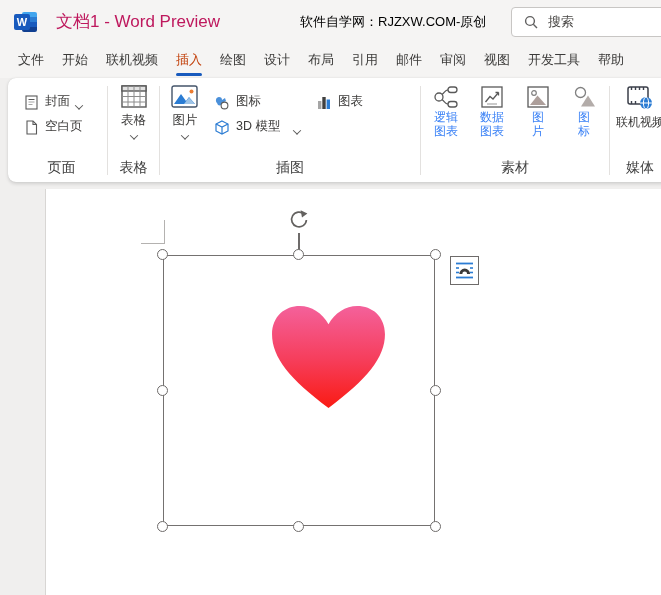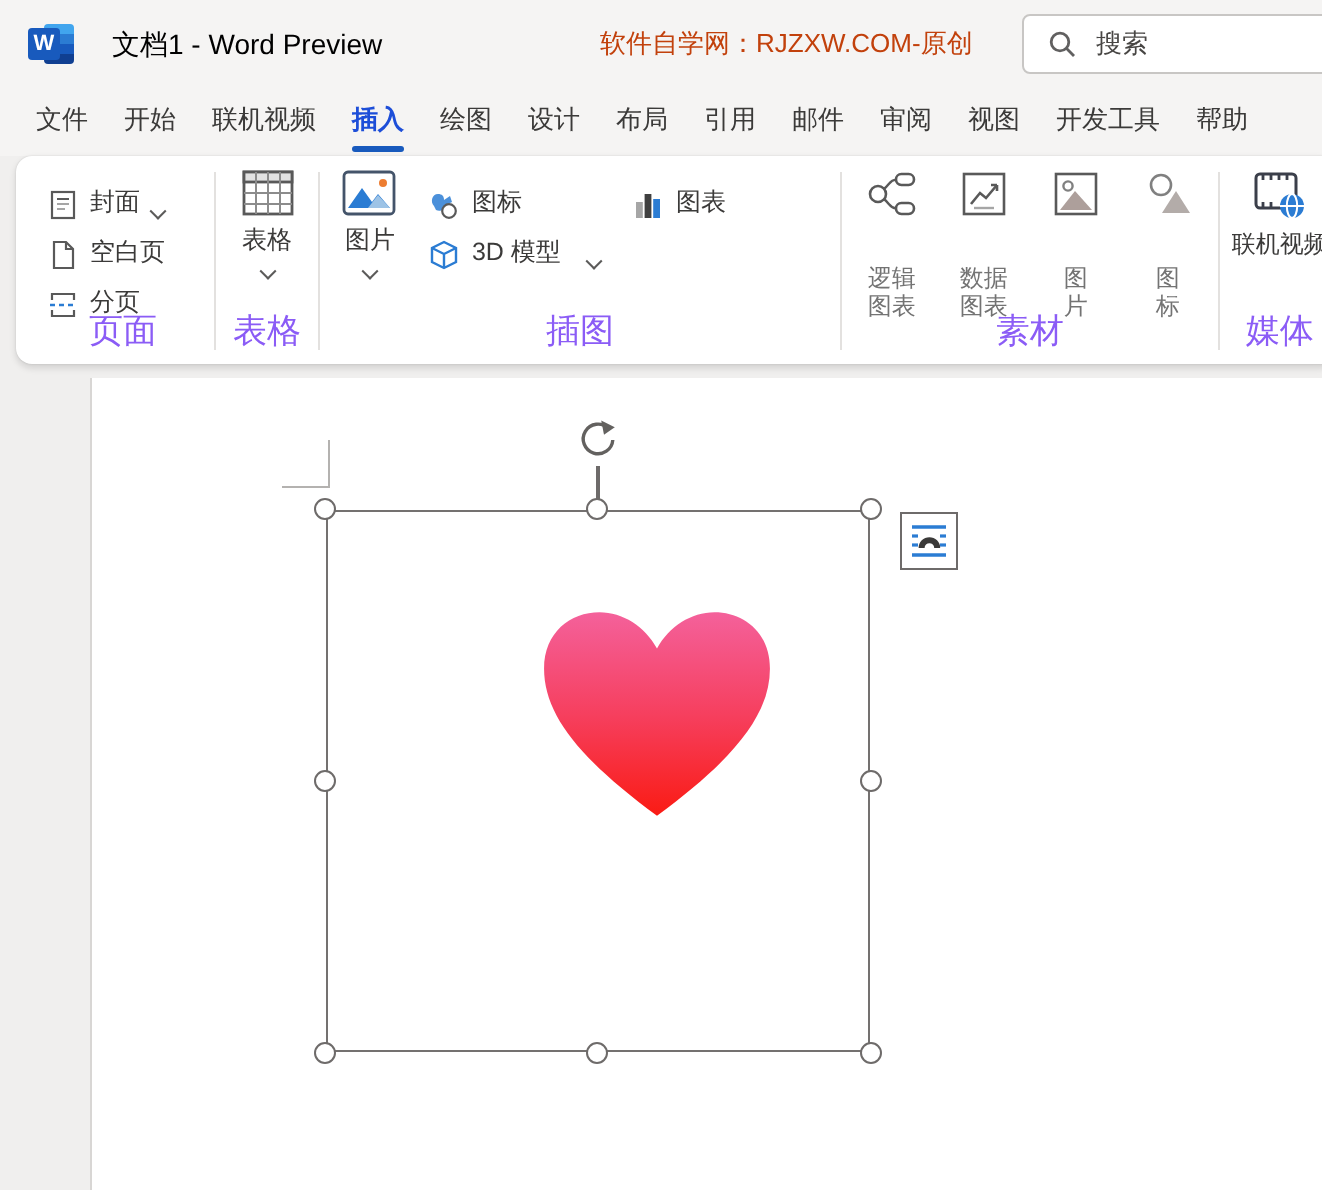--- a/index.html
+++ b/index.html
@@ -9,47 +9,47 @@
     font-family:"Liberation Sans","DejaVu Sans",sans-serif;
     -webkit-font-smoothing:antialiased;
   }
   
   .titlebar{position:absolute;left:0;top:0;width:661px;height:44px;background:#f5f4f3;overflow:hidden;}
   .word-logo{position:absolute;left:14px;top:11px;width:24px;height:22px;}
   .word-logo .bars{position:absolute;left:8px;top:1px;width:15px;height:20px;border-radius:2px;
     background:linear-gradient(#41a5ee 0 25%,#2b7cd3 25% 50%,#185abd 50% 75%,#103f91 75% 100%);}
   .word-logo .wbox{position:absolute;left:0;top:3px;width:16px;height:16px;background:#185abd;border-radius:2px;
     color:#fff;font-weight:bold;font-size:11px;line-height:16px;text-align:center;}
-  .doc-title{position:absolute;left:56px;top:0;height:44px;line-height:44px;font-size:14px;color:#000000;}
-  .watermark{position:absolute;left:300px;top:0;height:44px;line-height:44px;font-size:13px;color:#c2410c;}
+  .doc-title{position:absolute;left:56px;top:0;height:44px;line-height:44px;font-size:17px;color:#be185d;}
+  .watermark{position:absolute;left:300px;top:0;height:44px;line-height:44px;font-size:13px;color:#000000;}
   .searchbox{position:absolute;left:511px;top:7px;width:170px;height:28px;background:#fff;
     border:1px solid #c8c6c4;border-radius:4px;display:flex;align-items:center;}
   .searchbox svg{margin-left:12px;}
   .search-ph{margin-left:10px;font-size:13px;color:#484644;}
   
   .tabrow{position:absolute;left:0;top:44px;width:661px;height:34px;background:#f5f4f3;
     display:flex;align-items:center;padding-left:9px;box-sizing:border-box;}
   .tab{position:relative;padding:0 9px;font-size:13px;color:#3b3a39;height:34px;line-height:32px;cursor:default;white-space:nowrap;}
-  .tab.active{font-weight:bold;color:#1d4ed8;}
+  .tab.active{font-weight:normal;color:#c2410c;}
   .tab.active::after{content:"";position:absolute;left:20%;right:20%;bottom:2px;height:2.6px;background:#185abd;border-radius:2px;}
   
   .ribbon{position:absolute;left:8px;top:78px;width:660px;height:104px;background:#fff;
     border-radius:8px;box-shadow:0 1.6px 3.6px rgba(0,0,0,.13),0 0 1px rgba(0,0,0,.12);
     display:flex;align-items:stretch;padding-left:10px;box-sizing:border-box;z-index:3;}
   .rsep{width:1px;background:#e3e1df;margin:8px 2px 7px 2px;}
   .rgroup{position:relative;padding-top:7px;box-sizing:border-box;}
-  .caption{position:absolute;left:0;right:0;bottom:5px;text-align:center;font-size:17px;color:#8b5cf6;white-space:nowrap;}
+  .caption{position:absolute;left:0;right:0;bottom:5px;text-align:center;font-size:14px;color:#404040;white-space:nowrap;}
   .row-btn{display:flex;align-items:flex-end;height:25px;padding:0 6px;font-size:12.5px;color:#3b3a39;white-space:nowrap;}
   .row-btn svg{margin-right:6px;flex:none;}
   .chev{display:inline-block;width:5px;height:5px;border-right:1.3px solid #5b5a59;border-bottom:1.3px solid #5b5a59;
     transform:rotate(45deg) translate(-1px,-1px);margin-left:6px;}
   .big-btn{display:flex;flex-direction:column;align-items:center;font-size:12.5px;color:#3b3a39;}
   .big-btn .lbl{margin-top:4px;white-space:nowrap;}
   .big-btn .chev{margin:5px 0 0 0;}
-  .two-line{font-size:12px;line-height:14px;text-align:center;margin-top:23px;color:#737373;}
+  .two-line{font-size:12px;line-height:14px;text-align:center;margin-top:1px;color:#3b82f6;}
   
   .doc{position:absolute;left:0;top:182px;width:661px;height:413px;background:#f0efee;}
   .page{position:absolute;left:45px;top:7px;width:616px;height:406px;background:#fff;border-left:1px solid #d8d6d4;}
   .cmark-v{position:absolute;left:164px;top:38px;width:1px;height:24px;background:#b4b2b0;}
   .cmark-h{position:absolute;left:141px;top:61px;width:24px;height:1px;background:#b4b2b0;}
   .selbox{position:absolute;left:163px;top:73px;width:272px;height:271px;border:1.4px solid #747170;box-sizing:border-box;}
   .hnd{position:absolute;width:9px;height:9px;background:#fff;border:1.6px solid #6e6b6a;border-radius:50%;}
   .h-tl{left:-7px;top:-7px;} .h-tc{left:calc(50% - 6px);top:-7px;} .h-tr{right:-7px;top:-7px;}
   .h-ml{left:-7px;top:calc(50% - 6px);} .h-mr{right:-7px;top:calc(50% - 6px);}
   .h-bl{left:-7px;bottom:-7px;} .h-bc{left:calc(50% - 6px);bottom:-7px;} .h-br{right:-7px;bottom:-7px;}
@@ -107,28 +107,20 @@
       <span>封面</span>
       <span class="chev"></span>
     </div>
     <div class="row-btn">
       <svg width="15" height="15" viewBox="0 0 15 15">
         <path d="M3 1 h6 l3.5 3.5 V14 H3 Z" fill="#fff" stroke="#595959" stroke-width="1.1"></path>
         <path d="M9 1 v3.5 h3.5" fill="none" stroke="#595959" stroke-width="1.1"></path>
       </svg>
       <span>空白页</span>
     </div>
-    <div class="row-btn">
-      <svg width="15" height="15" viewBox="0 0 15 15">
-        <path d="M2 5 V2 H13 V5" fill="none" stroke="#595959" stroke-width="1.1"></path>
-        <path d="M2 10 V13 H13 V10" fill="none" stroke="#595959" stroke-width="1.1"></path>
-        <line x1="1" y1="7.5" x2="14" y2="7.5" stroke="#2b7cd3" stroke-width="1.3" stroke-dasharray="2.5 2"></line>
-      </svg>
-      <span>分页</span>
-    </div>
     <div class="caption">页面</div>
   </div>
 
   <div class="rsep"></div>
 
   <div class="rgroup" style="width:52px;">
     <div class="big-btn">
       <svg width="26" height="23" viewBox="0 0 26 23">
         <rect x="1" y="1" width="24" height="21" fill="#fff" stroke="#595959" stroke-width="1.4"></rect>
         <rect x="1" y="1" width="24" height="5" fill="#e2e2e2" stroke="#595959" stroke-width="1.4"></rect>

